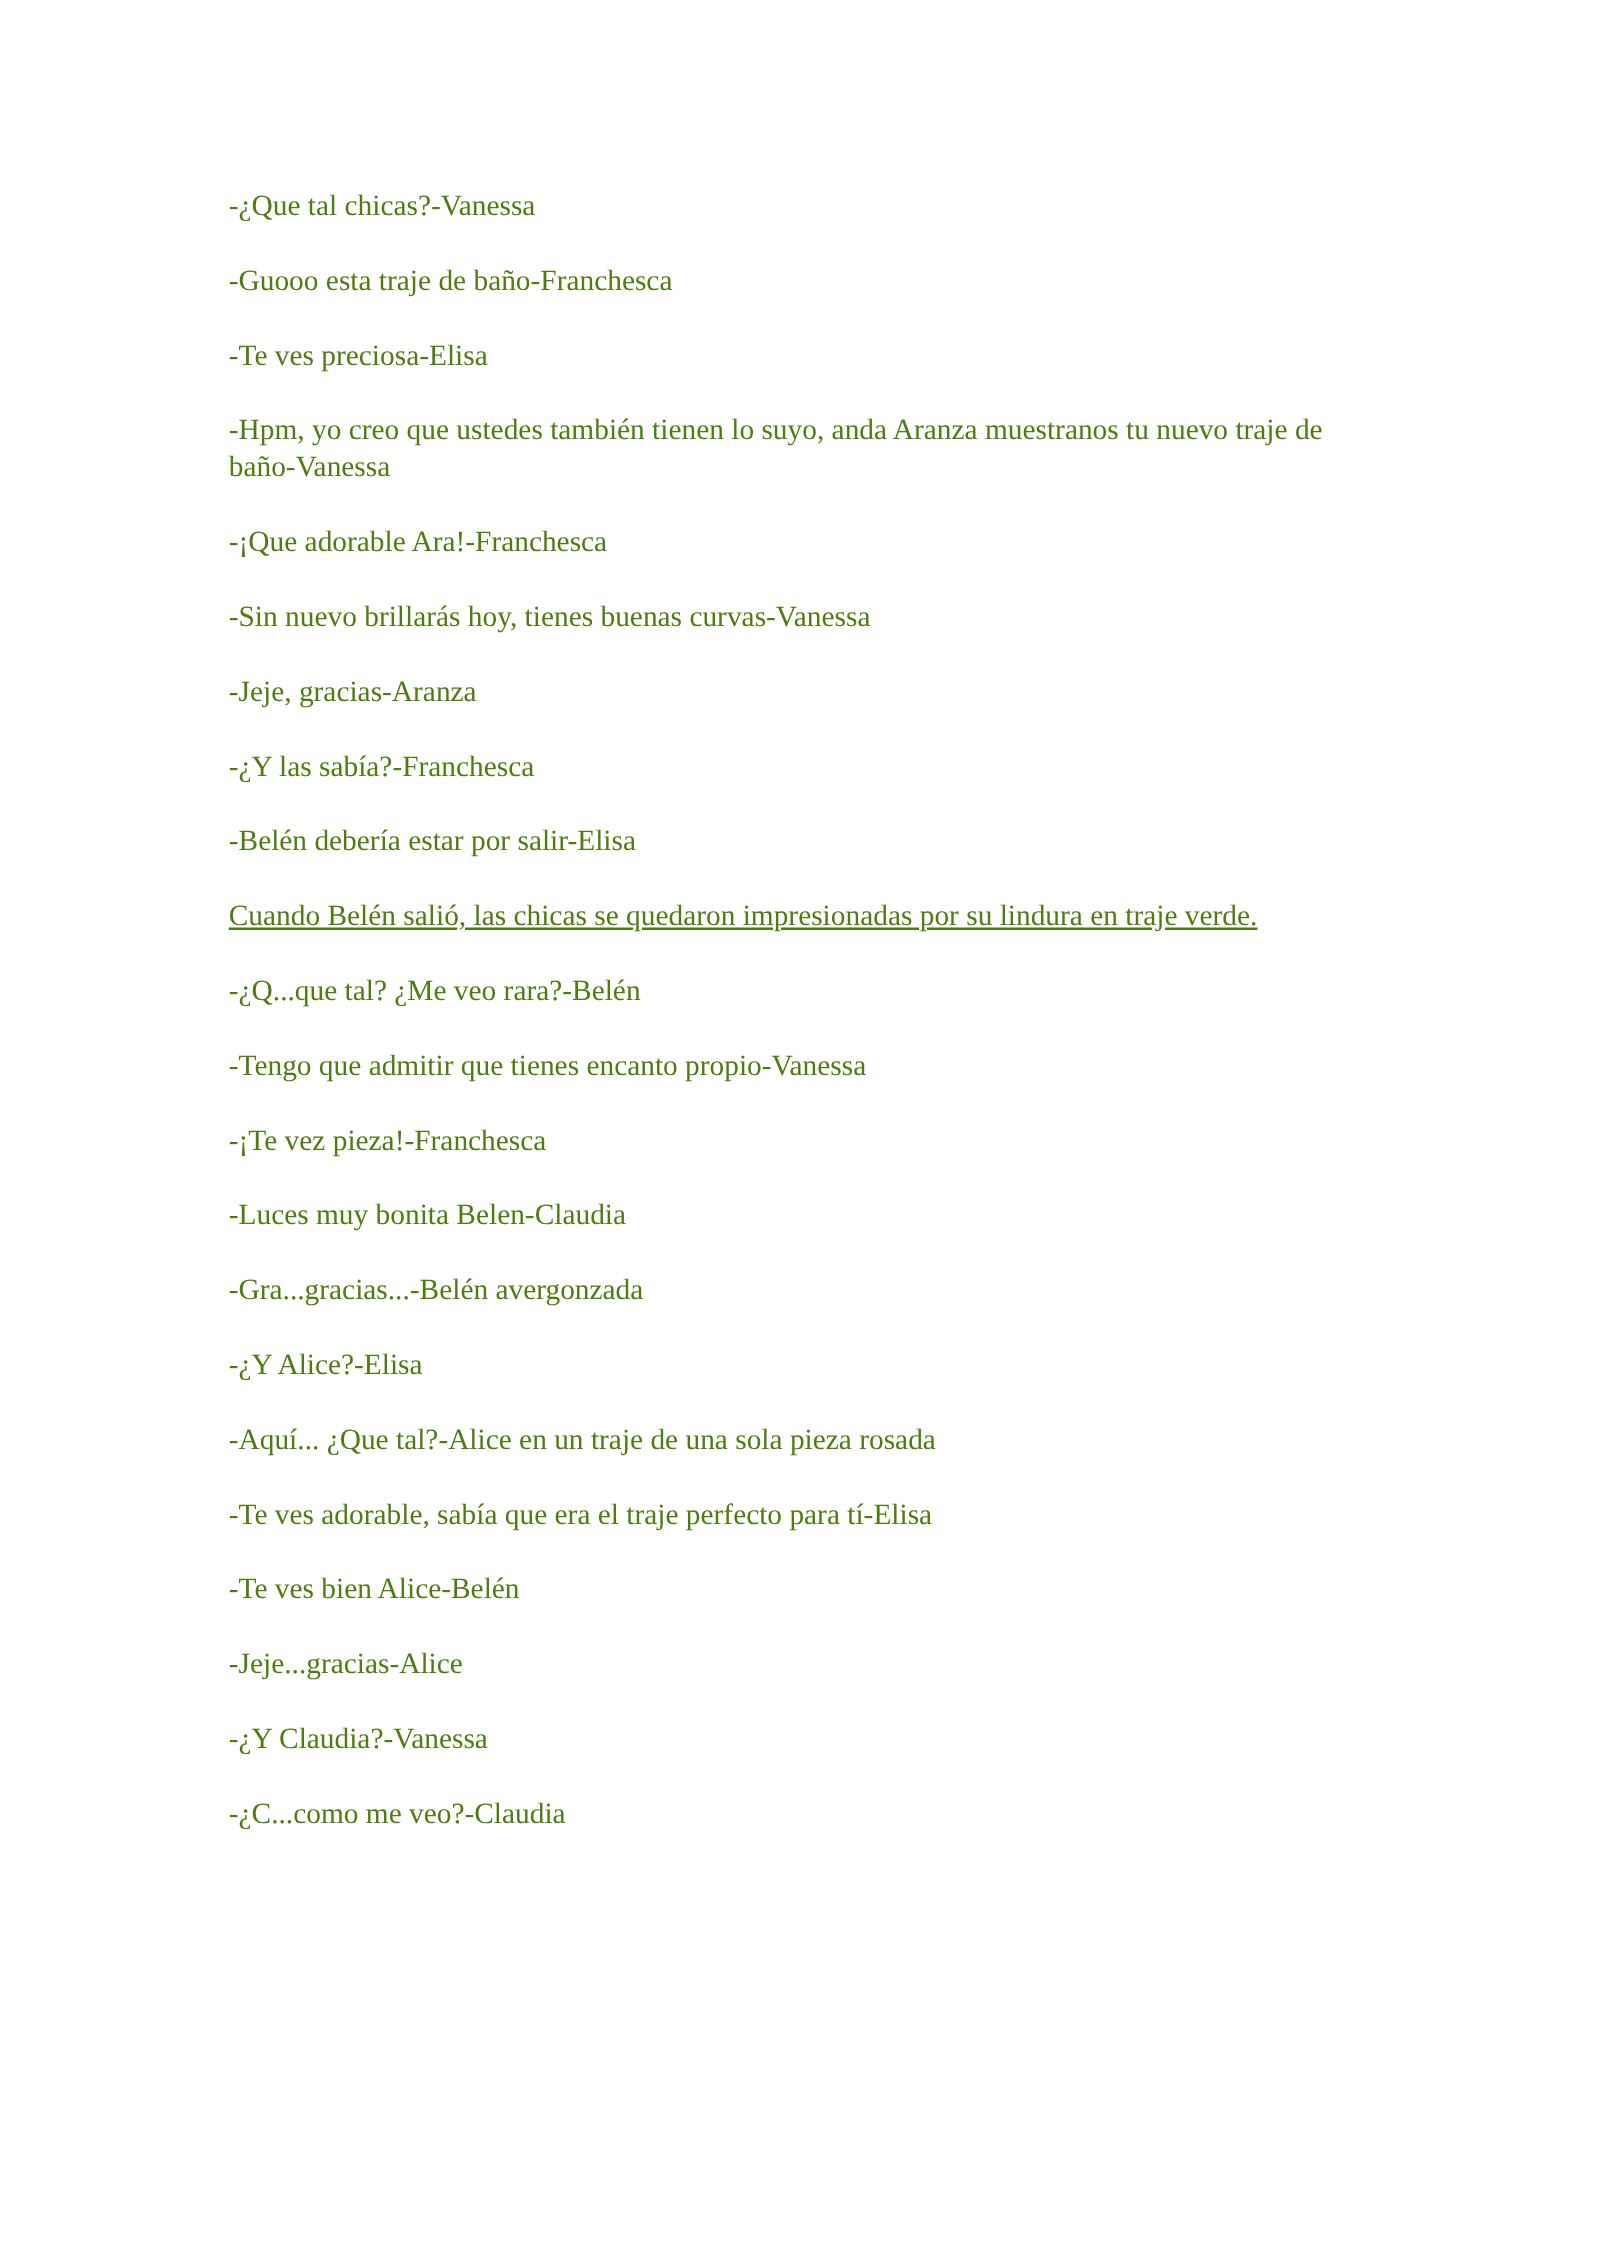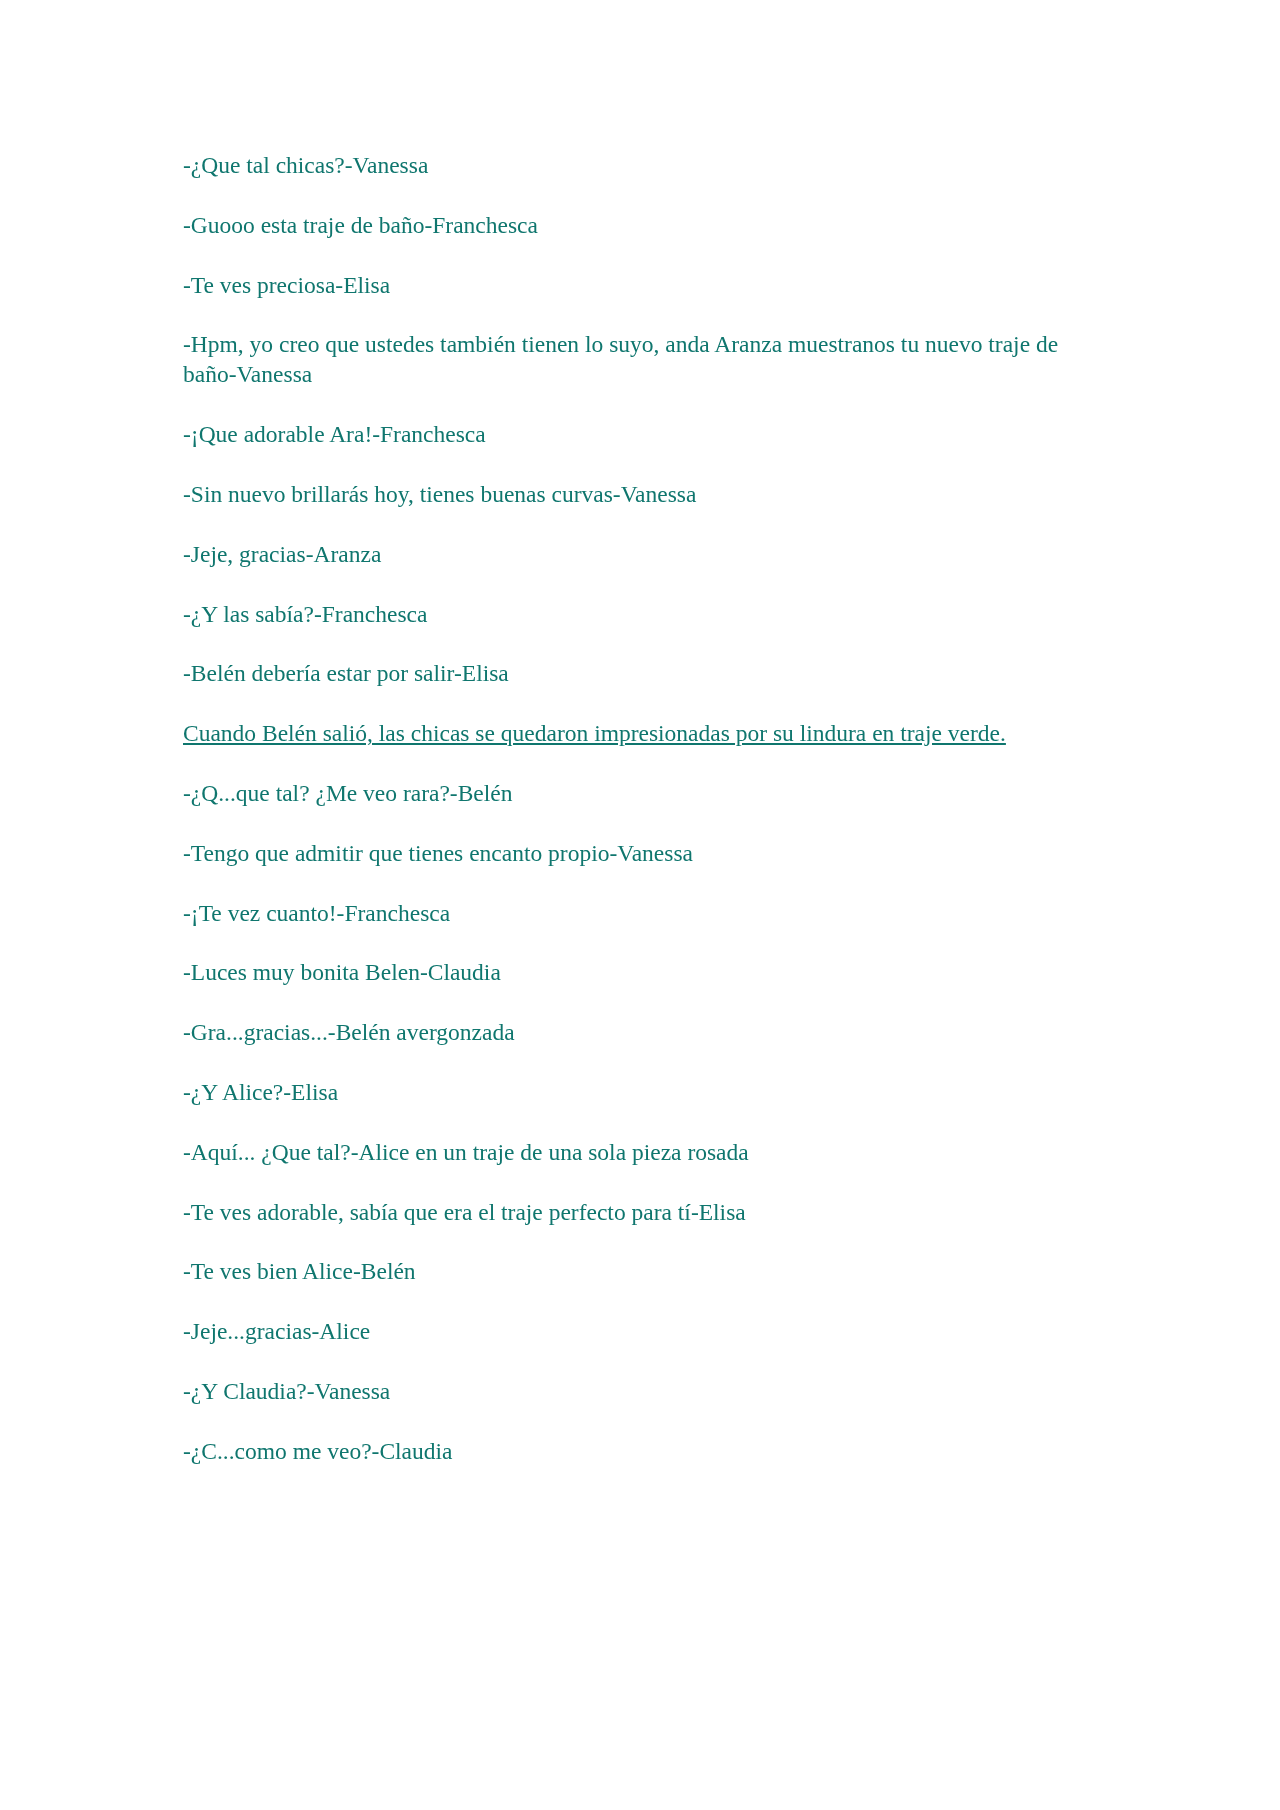--- a/index.html
+++ b/index.html
@@ -22,21 +22,21 @@
       background: #ffffff;
     }
     .content {
       position: absolute;
       left: 183px;
       top: 150px;
       width: 900px;
       font-family: "Liberation Serif", "DejaVu Serif", serif;
       font-size: 23.5px;
       line-height: 30px;
-      color: #0f766e;
+      color: #4d7c0f;
     }
     .para {
       margin: 0 0 29.8px 0;
       padding: 0;
       white-space: normal;
     }
     .para.wide {
       width: 920px;
       white-space: nowrap;
       text-decoration: underline;
@@ -52,21 +52,21 @@
     <p class="para">-Te ves preciosa-Elisa</p>
     <p class="para">-Hpm, yo creo que ustedes también tienen lo suyo, anda Aranza muestranos tu nuevo traje de baño-Vanessa</p>
     <p class="para">-¡Que adorable Ara!-Franchesca</p>
     <p class="para">-Sin nuevo brillarás hoy, tienes buenas curvas-Vanessa</p>
     <p class="para">-Jeje, gracias-Aranza</p>
     <p class="para">-¿Y las sabía?-Franchesca</p>
     <p class="para">-Belén debería estar por salir-Elisa</p>
     <p class="para wide">Cuando Belén salió, las chicas se quedaron impresionadas por su lindura en traje verde.</p>
     <p class="para">-¿Q...que tal? ¿Me veo rara?-Belén</p>
     <p class="para">-Tengo que admitir que tienes encanto propio-Vanessa</p>
-    <p class="para">-¡Te vez cuanto!-Franchesca</p>
+    <p class="para">-¡Te vez pieza!-Franchesca</p>
     <p class="para">-Luces muy bonita Belen-Claudia</p>
     <p class="para">-Gra...gracias...-Belén avergonzada</p>
     <p class="para">-¿Y Alice?-Elisa</p>
     <p class="para">-Aquí... ¿Que tal?-Alice en un traje de una sola pieza rosada</p>
     <p class="para">-Te ves adorable, sabía que era el traje perfecto para tí-Elisa</p>
     <p class="para">-Te ves bien Alice-Belén</p>
     <p class="para">-Jeje...gracias-Alice</p>
     <p class="para">-¿Y Claudia?-Vanessa</p>
     <p class="para">-¿C...como me veo?-Claudia</p>
   </div>

